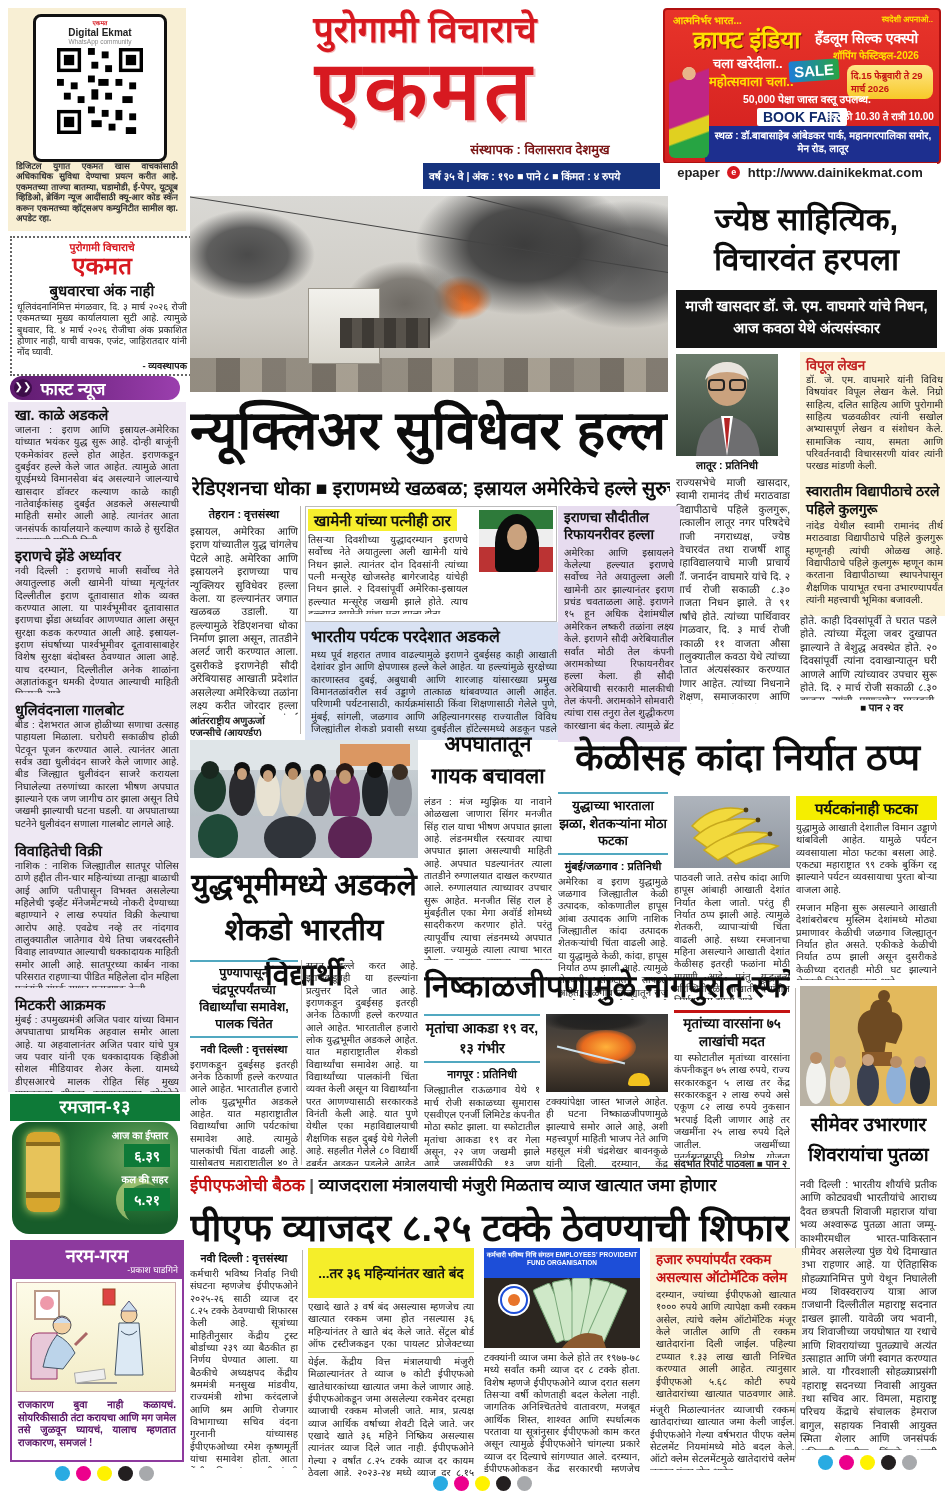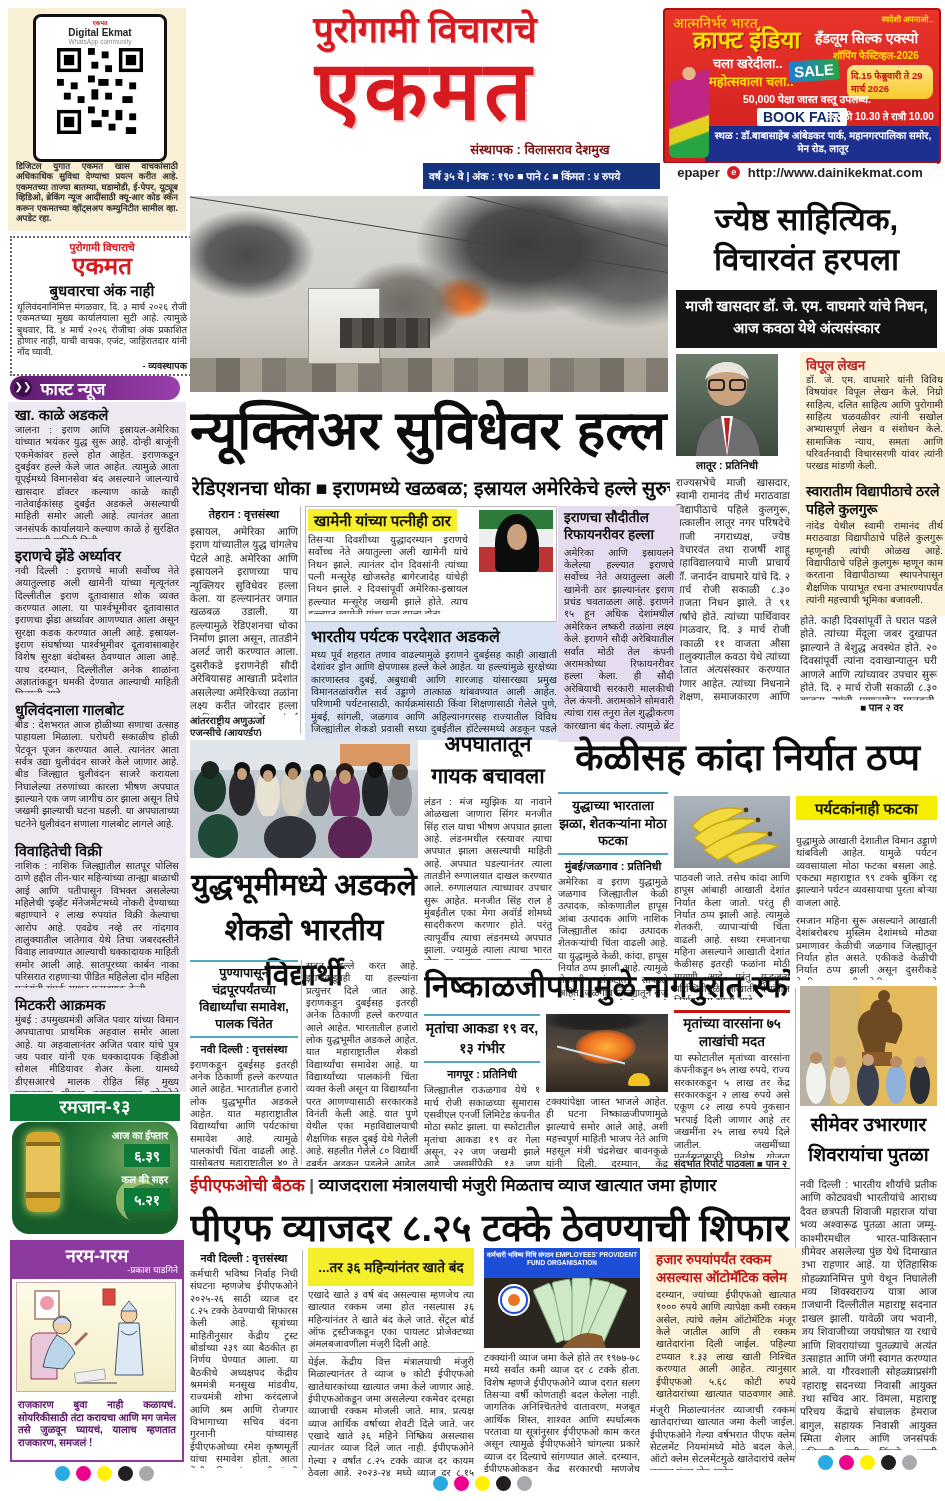--- a/index.html
+++ b/index.html
@@ -75,21 +75,21 @@
     </div>
   </div>
 
   <div class="abs" style="left:190px;top:10px;width:470px;height:150px;text-align:center;">
     <div style="color:#d71920;font-weight:bold;font-size:36px;line-height:1.1;text-shadow:1px 1px 0 #f4b9b9;">पुरोगामी विचाराचे</div>
     <div style="color:#d71920;font-weight:bold;font-size:82px;line-height:1.0;letter-spacing:4px;text-shadow:2px 2px 0 #f0c4c4;">एकमत</div>
   </div>
   <div class="abs" style="left:420px;top:140px;width:240px;text-align:center;color:#7a1515;font-weight:bold;font-size:13px;">संस्थापक : विलासराव देशमुख</div>
 
   <div class="abs" style="left:663px;top:8px;width:274px;height:152px;background:linear-gradient(#e8342a,#d21f1f);border:2px solid #b01010;border-radius:4px;overflow:hidden;color:#fff;">
-    <div class="abs" style="left:8px;top:3px;font-size:14px;color:#ffe100;font-weight:normal;">आत्मनिर्भर भारत...</div>
+    <div class="abs" style="left:8px;top:3px;font-size:10px;color:#ffe100;font-weight:bold;">आत्मनिर्भर भारत...</div>
     <div class="abs" style="right:6px;top:3px;font-size:8px;color:#ffe100;font-weight:bold;">स्वदेशी अपनाओ..</div>
     <div class="abs" style="left:28px;top:12px;font-size:24px;font-weight:bold;color:#ffe100;text-shadow:1px 1px 0 #7a0c0c;">क्राफ्ट इंडिया</div>
     <div class="abs" style="left:150px;top:18px;font-size:14px;font-weight:bold;color:#fff;">हँडलूम सिल्क एक्स्पो</div>
     <div class="abs" style="left:168px;top:38px;font-size:10px;font-weight:bold;color:#ffe100;">शॉपिंग फेस्टिव्हल-2026</div>
     <div class="abs" style="left:48px;top:44px;font-size:13px;font-weight:bold;color:#fff;">चला खरेदीला..</div>
     <div class="abs" style="left:44px;top:62px;font-size:13px;font-weight:bold;color:#ffe100;">महोत्सवाला चला..</div>
     <div class="abs" style="left:124px;top:50px;font-size:15px;font-weight:bold;color:#fff;background:linear-gradient(90deg,#1d7dd8,#27a443);padding:2px 5px;border-radius:3px;transform:rotate(-4deg);">SALE</div>
     <div class="abs" style="right:6px;top:55px;width:78px;font-size:9.5px;font-weight:bold;color:#c41313;background:linear-gradient(#ffe78a,#f7c928);border-radius:8px;padding:4px 4px;">दि.15 फेब्रुवारी ते 29 मार्च 2026</div>
     <div class="abs" style="left:78px;top:82px;font-size:10.5px;font-weight:bold;color:#fff;">50,000 पेक्षा जास्त वस्तू उपलब्ध.</div>
     <div class="abs" style="left:92px;top:98px;font-size:14px;font-weight:bold;color:#102a6b;background:#fff;padding:1px 6px;border-radius:2px;">BOOK FAIR</div>
@@ -304,21 +304,21 @@
         <path d="M52 60 Q80 42 104 50 Q84 60 62 68 Z"></path>
       </g>
       <circle cx="72" cy="14" r="2.4" fill="#4a3a14"></circle>
         <circle cx="84" cy="24" r="2.4" fill="#4a3a14"></circle>
         <circle cx="96" cy="38" r="2.4" fill="#4a3a14"></circle>
     </svg>
   </div>
   <div class="abs just bts" style="left:674px;top:872px;width:116px;height:128px;">पाठवली जाते. तसेच कांदा आणि हापूस आंबाही आखाती देशांत निर्यात केला जातो. परंतु ही निर्यात ठप्प झाली आहे. त्यामुळे शेतकरी, व्यापाऱ्यांची चिंता वाढली आहे. सध्या रमजानचा महिना असल्याने आखाती देशांत केळीसह इतरही फळांना मोठी मागणी आहे. परंतु युद्धजन्य परिस्थितीमुळे आखाती देशांतील निर्यात ठप्प झाली आहे.</div>
   <div class="abs" style="left:796px;top:796px;width:141px;height:184px;overflow:hidden;">
     <div class="boxhead-y ctr" style="font-size:15px;padding:2px 0;background:#f5ee00;">पर्यटकांनाही फटका</div>
-    <div class="just bts" style="margin-top:15px;height:76px;">युद्धामुळे आखाती देशातील विमान उड्डाणे थांबविली आहेत. यामुळे पर्यटन व्यवसायाला मोठा फटका बसला आहे. एकट्या महाराष्ट्रात ९९ टक्के बुकिंग रद्द झाल्याने पर्यटन व्यवसायाचा पुरता बोऱ्या वाजला आहे.</div>
+    <div class="just bts" style="margin-top:2px;height:76px;">युद्धामुळे आखाती देशातील विमान उड्डाणे थांबविली आहेत. यामुळे पर्यटन व्यवसायाला मोठा फटका बसला आहे. एकट्या महाराष्ट्रात ९९ टक्के बुकिंग रद्द झाल्याने पर्यटन व्यवसायाचा पुरता बोऱ्या वाजला आहे.</div>
     <div class="just bts" style="margin-top:4px;height:80px;">रमजान महिना सुरू असल्याने आखाती देशांबरोबरच मुस्लिम देशांमध्ये मोठ्या प्रमाणावर केळीची जळगाव जिल्ह्यातून निर्यात होत असते. एकीकडे केळीची निर्यात ठप्प झाली असून दुसरीकडे केळीच्या दरातही मोठी घट झाल्याने शेतकरी चिंतेत सापडला आहे.</div>
   </div>
 
   <div class="abs ctr hl" style="left:424px;top:964px;width:366px;height:44px;font-size:31px;white-space:nowrap;overflow:hidden;">निष्काळजीपणामुळे नागपुरात स्फोट</div>
   <div class="abs" style="left:424px;top:1014px;width:116px;height:152px;overflow:hidden;">
     <div class="ctr tealbox" style="font-weight:bold;font-size:14px;line-height:1.4;padding:3px 0;color:#111;">मृतांचा आकडा १९ वर, १३ गंभीर</div>
     <div class="dl" style="margin:3px 0;">नागपूर : प्रतिनिधी</div>
     <div class="just bts" style="height:96px;">जिल्ह्यातील राऊळगाव येथे १ मार्च रोजी सकाळच्या सुमारास एसवीएल एनर्जी लिमिटेड कंपनीत मोठा स्फोट झाला. या स्फोटातील मृतांचा आकडा १९ वर गेला असून, २२ जण जखमी झाले आहे. जखमींपैकी १३ जण गंभीररित्या जखमी असून ते ७०</div>
   </div>
   <div class="abs" style="left:546px;top:1014px;width:122px;height:78px;background:linear-gradient(#3a3a3a 0%,#5a4a3a 55%,#2c2620 100%);overflow:hidden;">
@@ -370,21 +370,21 @@
   </div>
   <div class="abs ctr hl" style="left:190px;top:1200px;width:600px;height:46px;font-size:38px;white-space:nowrap;overflow:hidden;">पीएफ व्याजदर ८.२५ टक्के ठेवण्याची शिफारस</div>
 
   <div class="abs" style="left:190px;top:1250px;width:108px;height:222px;overflow:hidden;">
     <div class="dl">नवी दिल्ली : वृत्तसंस्था</div>
     <div class="just bts" style="margin-top:3px;height:200px;">कर्मचारी भविष्य निर्वाह निधी संघटना म्हणजेच ईपीएफओने २०२५-२६ साठी व्याज दर ८.२५ टक्के ठेवण्याची शिफारस केली आहे. सूत्रांच्या माहितीनुसार केंद्रीय ट्रस्ट बोर्डाच्या २३९ व्या बैठकीत हा निर्णय घेण्यात आला. या बैठकीचे अध्यक्षपद केंद्रीय श्रममंत्री मनसुख मांडवीय, राज्यमंत्री शोभा करंदलाजे आणि श्रम आणि रोजगार विभागाच्या सचिव वंदना गुरनानी यांच्यासह ईपीएफओच्या रमेश कृष्णमूर्ती यांचा समावेश होता. आता केंद्रीय वित्त मंत्रालयानी मंजुरी मिळाल्यानंतर व्याजाची रक्कम ७ कोटी ईपीएफओ खातेधारकांच्या खात्यात जमा केली जाणार आहे. ईपीएफओच्या ट्रस्ट मंडळाकडून निर्णय झाल्यानंतर प्रस्तावित व्याज दराबाबतचा प्रस्ताव अंतिम मंजुरीसाठी वित्त मंत्रालयाला पाठवण्यात</div>
   </div>
   <div class="abs rule-v" style="left:302px;top:1250px;height:220px;"></div>
 
   <div class="abs" style="left:308px;top:1248px;width:166px;height:100px;overflow:hidden;">
-    <div class="boxhead-y ctr" style="font-size:13.5px;padding:10px 0;background:#f5ee2a;">...तर ३६ महिन्यांनंतर खाते बंद</div>
+    <div class="boxhead-y ctr" style="font-size:13.5px;padding:16px 0;background:#f5ee2a;">...तर ३६ महिन्यांनंतर खाते बंद</div>
     <div class="just bts" style="margin-top:3px;height:74px;">एखादे खाते ३ वर्ष बंद असल्यास म्हणजेच त्या खात्यात रक्कम जमा होत नसल्यास ३६ महिन्यांनंतर ते खाते बंद केले जाते. सेंट्रल बोर्ड ऑफ ट्रस्टीजकडून एका पायलट प्रोजेक्टच्या अंमलबजावणीला मंजुरी दिली आहे.</div>
   </div>
   <div class="abs just bts" style="left:308px;top:1352px;width:166px;height:120px;border-top:1px solid #999;padding-top:3px;">येईल. केंद्रीय वित्त मंत्रालयाची मंजुरी मिळाल्यानंतर ते व्याज ७ कोटी ईपीएफओ खातेधारकांच्या खात्यात जमा केले जाणार आहे. ईपीएफओकडून जमा असलेल्या रकमेवर दरमहा व्याजाची रक्कम मोजली जाते. मात्र, प्रत्यक्ष व्याज आर्थिक वर्षाच्या शेवटी दिले जाते. जर एखादे खाते ३६ महिने निष्क्रिय असल्यास त्यानंतर व्याज दिले जात नाही. ईपीएफओने गेल्या २ वर्षांत ८.२५ टक्के व्याज दर कायम ठेवला आहे. २०२३-२४ मध्ये व्याज दर ८.१५ टक्क्यांवरुन वाढवून ८.२५ टक्के करण्यात आला होता तर २०२१-२२ ला ईपीएफओने ८.१०</div>
 
   <div class="abs" style="left:484px;top:1248px;width:156px;height:100px;background:#2c2620;overflow:hidden;">
     <div style="position:absolute;left:0;top:0;width:156px;height:30px;background:#1d4ed8;"></div>
     <div class="ctr" style="position:absolute;left:2px;top:3px;width:152px;font-size:6.5px;font-weight:bold;color:#fff;line-height:1.3;overflow:hidden;height:24px;">कर्मचारी भविष्य निधि संगठन EMPLOYEES' PROVIDENT FUND ORGANISATION</div>
     <svg width="156" height="70" viewBox="0 0 156 70" style="position:absolute;top:30px;">
       <circle cx="30" cy="22" r="16" fill="#fff"></circle>
         <circle cx="30" cy="22" r="13" fill="none" stroke="#1d4ed8" stroke-width="2"></circle>

